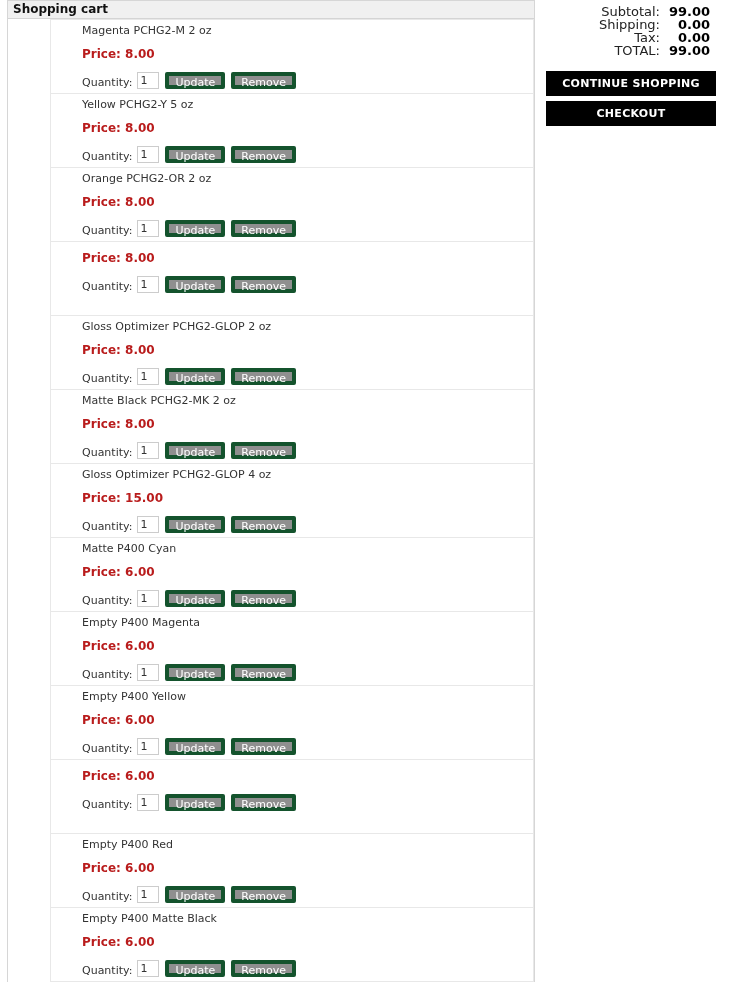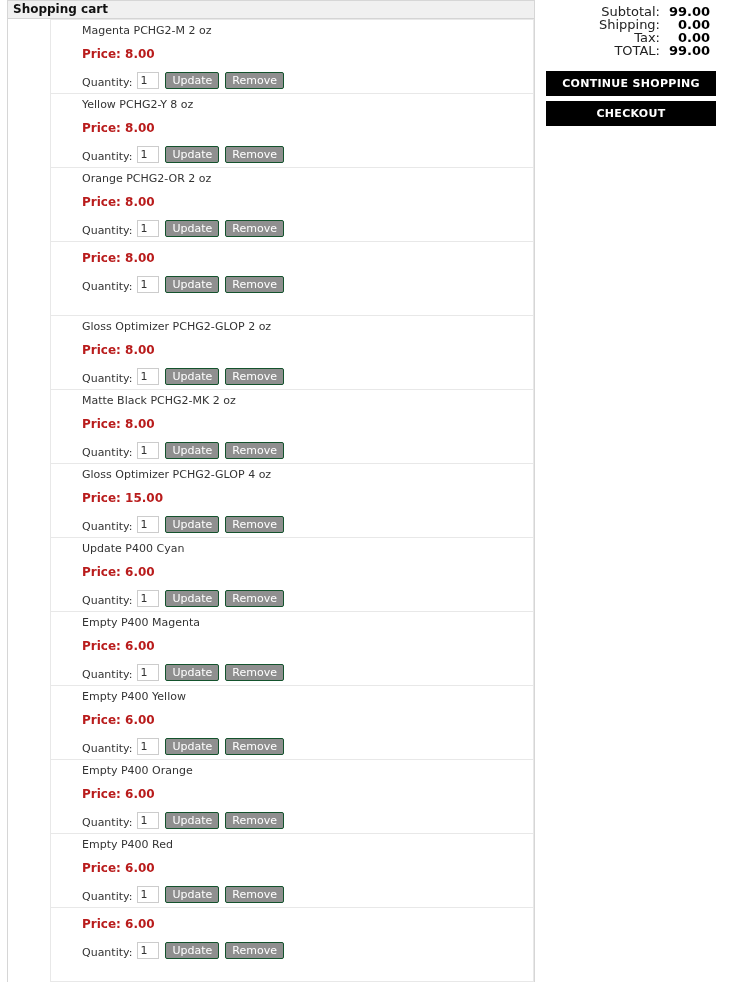--- a/index.html
+++ b/index.html
@@ -69,21 +69,21 @@
     border: 1px solid #ccc;
     font-family: "DejaVu Sans", "Liberation Sans", sans-serif;
     font-size: 11px;
     padding: 1px 2px;
     color: #333;
     background: #fff;
   }
   .gray-btn {
     margin-left: 6px;
     height: 17px;
-    border: 1px solid #14532d;
+    border: 4px solid #14532d;
     border-radius: 2px;
     background: #8f8f8f;
     color: #ffffff;
     font-family: "DejaVu Sans", "Liberation Sans", sans-serif;
     font-size: 11px;
     line-height: 13px;
     padding: 0 6px;
     cursor: pointer;
   }
 
@@ -138,21 +138,21 @@
     <div class="item-price"><span>Price:</span> <span>8.00</span></div>
     <div class="item-qty">
       <span>Quantity:</span>
       <input class="qty-input" type="text" value="1" style="">
       <button class="gray-btn">Update</button>
       <button class="gray-btn">Remove</button>
     </div>
   </div>
 
   <div class="cart-item">
-    <div class="item-name">Yellow PCHG2-Y 8 oz</div>
+    <div class="item-name">Yellow PCHG2-Y 5 oz</div>
     <div class="item-price"><span>Price:</span> <span>8.00</span></div>
     <div class="item-qty">
       <span>Quantity:</span>
       <input class="qty-input" type="text" value="1" style="">
       <button class="gray-btn">Update</button>
       <button class="gray-btn">Remove</button>
     </div>
   </div>
 
   <div class="cart-item">
@@ -203,21 +203,21 @@
     <div class="item-price"><span>Price:</span> <span>15.00</span></div>
     <div class="item-qty">
       <span>Quantity:</span>
       <input class="qty-input" type="text" value="1" style="">
       <button class="gray-btn">Update</button>
       <button class="gray-btn">Remove</button>
     </div>
   </div>
 
   <div class="cart-item">
-    <div class="item-name">Update P400 Cyan</div>
+    <div class="item-name">Matte P400 Cyan</div>
     <div class="item-price"><span>Price:</span> <span>6.00</span></div>
     <div class="item-qty">
       <span>Quantity:</span>
       <input class="qty-input" type="text" value="1" style="">
       <button class="gray-btn">Update</button>
       <button class="gray-btn">Remove</button>
     </div>
   </div>
 
   <div class="cart-item">
@@ -236,21 +236,20 @@
     <div class="item-price"><span>Price:</span> <span>6.00</span></div>
     <div class="item-qty">
       <span>Quantity:</span>
       <input class="qty-input" type="text" value="1" style="">
       <button class="gray-btn">Update</button>
       <button class="gray-btn">Remove</button>
     </div>
   </div>
 
   <div class="cart-item">
-    <div class="item-name">Empty P400 Orange</div>
     <div class="item-price"><span>Price:</span> <span>6.00</span></div>
     <div class="item-qty">
       <span>Quantity:</span>
       <input class="qty-input" type="text" value="1" style="">
       <button class="gray-btn">Update</button>
       <button class="gray-btn">Remove</button>
     </div>
   </div>
 
   <div class="cart-item">
@@ -258,20 +257,21 @@
     <div class="item-price"><span>Price:</span> <span>6.00</span></div>
     <div class="item-qty">
       <span>Quantity:</span>
       <input class="qty-input" type="text" value="1" style="">
       <button class="gray-btn">Update</button>
       <button class="gray-btn">Remove</button>
     </div>
   </div>
 
   <div class="cart-item">
+    <div class="item-name">Empty P400 Matte Black</div>
     <div class="item-price"><span>Price:</span> <span>6.00</span></div>
     <div class="item-qty">
       <span>Quantity:</span>
       <input class="qty-input" type="text" value="1" style="">
       <button class="gray-btn">Update</button>
       <button class="gray-btn">Remove</button>
     </div>
   </div>
 </div>
   </div>

